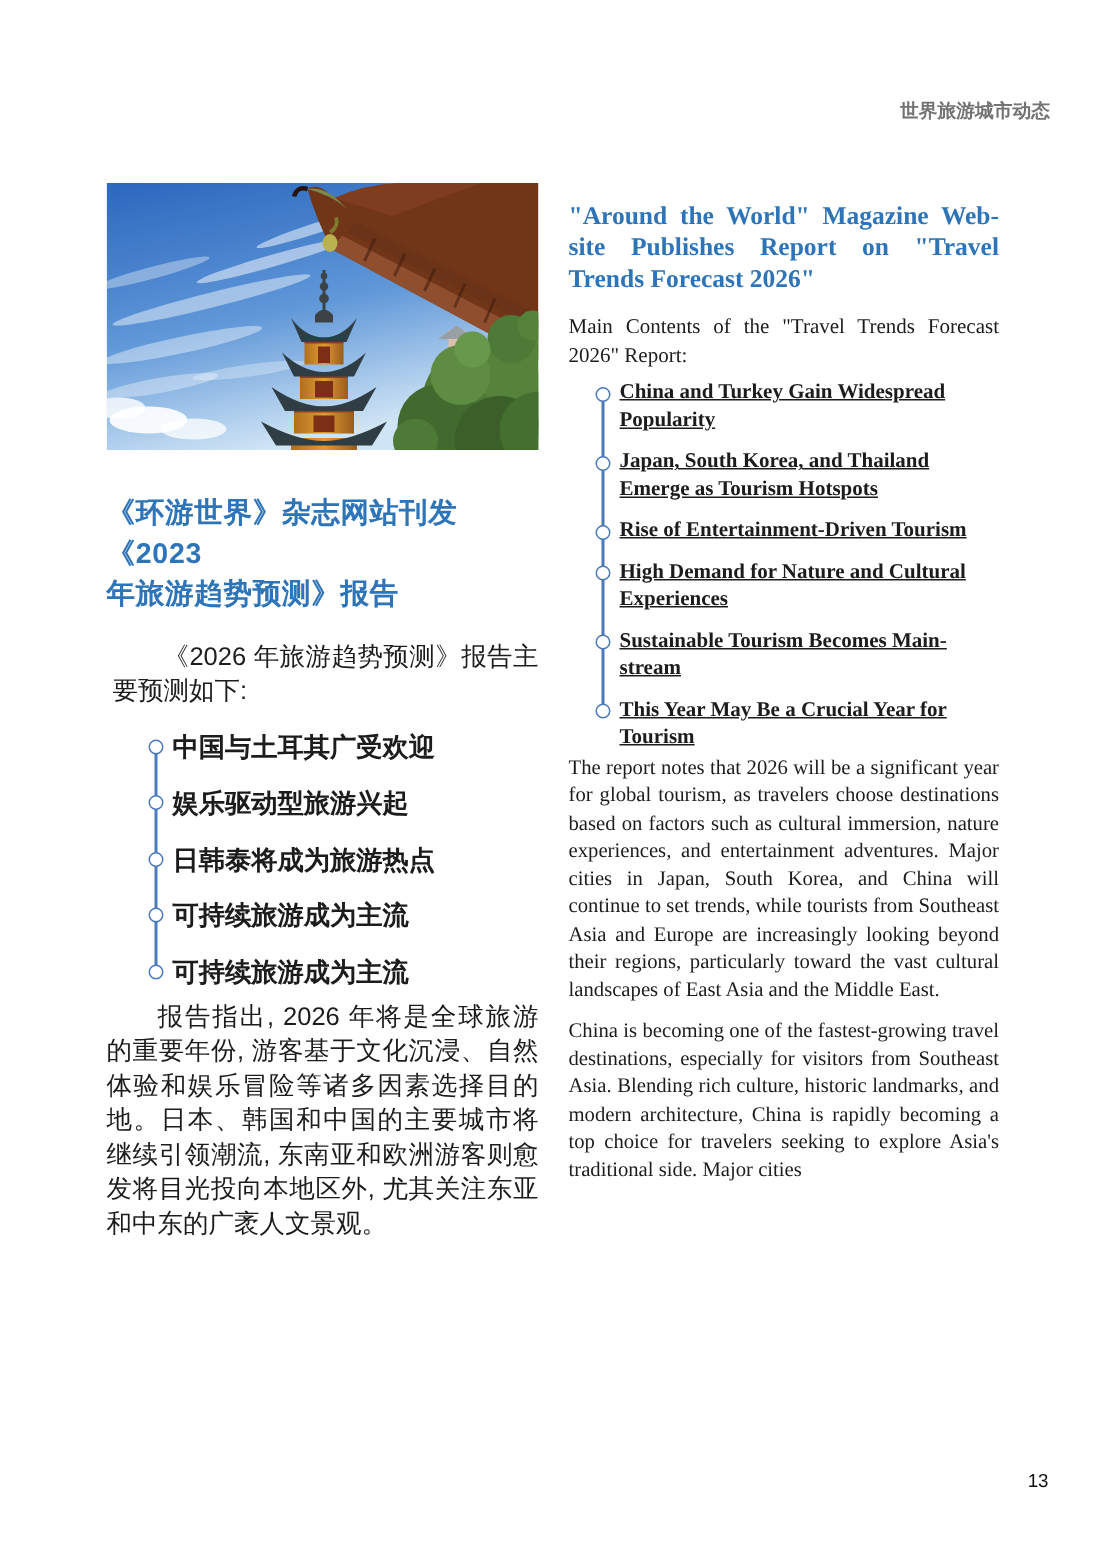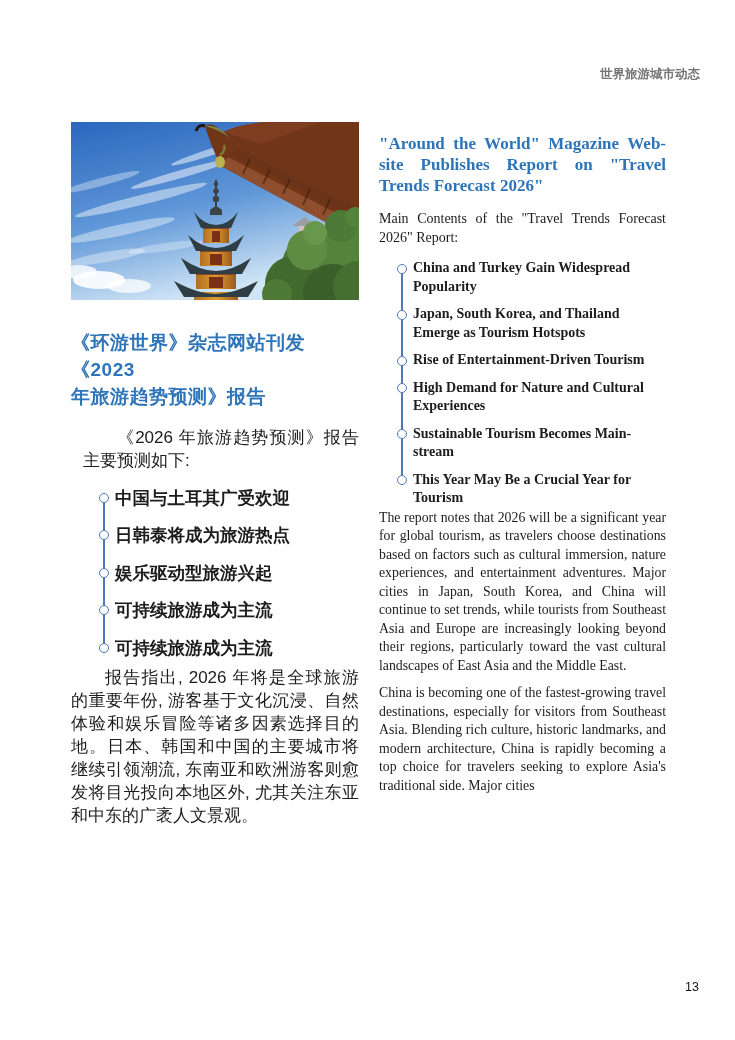--- a/index.html
+++ b/index.html
@@ -16,42 +16,42 @@
   .col-left{width:288px;flex:0 0 288px;}
   .col-right{width:287px;flex:0 0 287px;}
 
   
   figure.photo{margin:0;width:288px;height:178px;overflow:hidden;}
   figure.photo svg{display:block;}
 
   
   .cn-heading{margin-top:29px;color:var(--accent-blue);font-weight:bold;
               font-size:19px;line-height:27px;letter-spacing:.5px;}
-  .cn-intro{margin:13px 0 0 12px;font-size:17px;line-height:23px;text-indent:2em;
+  .cn-intro{margin:13px 0 0 4px;font-size:17px;line-height:23px;text-indent:2em;
             text-align:justify;}
   .cn-body{margin:6px 0 0 0;font-size:17px;line-height:23px;text-indent:2em;
            text-align:justify;}
 
   
   ul.timeline{list-style:none;margin:0;padding:0;position:relative;}
   ul.timeline li{position:relative;}
   ul.timeline li::before{content:"";position:absolute;box-sizing:border-box;
       width:10px;height:10px;border:1.6px solid var(--timeline-blue);
       border-radius:50%;background:#fff;z-index:1;}
   ul.timeline li:not(:last-child)::after{content:"";position:absolute;
       width:1.5px;background:var(--timeline-blue);z-index:0;}
 
   ul.cn-list{margin-top:14px;}
   ul.cn-list li{padding-left:44px;margin-bottom:13.5px;
       font-size:17.5px;line-height:24px;font-weight:bold;white-space:pre-line;}
   ul.cn-list li:last-child{margin-bottom:0;}
   ul.cn-list li::before{left:28px;top:7px;}
   ul.cn-list li:not(:last-child)::after{left:32.3px;top:12px;bottom:-26px;}
 
-  ul.en-list{margin-top:12px;}
+  ul.en-list{margin-top:6px;text-decoration:underline;}
   ul.en-list li{padding-left:34px;margin-bottom:9px;
       font-family:"Liberation Serif",serif;font-weight:bold;
       font-size:14px;line-height:18.5px;white-space:pre-line;}
   ul.en-list li:last-child{margin-bottom:0;}
   ul.en-list li::before{left:18px;top:4.5px;}
   ul.en-list li:not(:last-child)::after{left:22.3px;top:9.5px;bottom:-19px;}
 
   
   .en-heading{color:var(--accent-blue);font-weight:bold;
               font-family:"Liberation Serif",serif;font-size:17px;line-height:21px;}
@@ -174,22 +174,22 @@
 
     <h2 class="cn-heading">
       <div>《环游世界》杂志网站刊发《2023</div>
       <div>年旅游趋势预测》报告</div>
     </h2>
 
     <p class="cn-intro">《2026 年旅游趋势预测》报告主要预测如下:</p>
 
     <ul class="timeline cn-list">
       <li>中国与土耳其广受欢迎</li>
+      <li>娱乐驱动型旅游兴起</li>
       <li>日韩泰将成为旅游热点</li>
-      <li>娱乐驱动型旅游兴起</li>
       <li>可持续旅游成为主流</li>
       <li>可持续旅游成为主流</li>
     </ul>
 
     <p class="cn-body">报告指出, 2026 年将是全球旅游的重要年份, 游客基于文化沉浸、自然体验和娱乐冒险等诸多因素选择目的地。日本、韩国和中国的主要城市将继续引领潮流, 东南亚和欧洲游客则愈发将目光投向本地区外, 尤其关注东亚和中东的广袤人文景观。</p>
   </div>
 
   <div class="col-right">
 
     <h1 class="en-heading">

